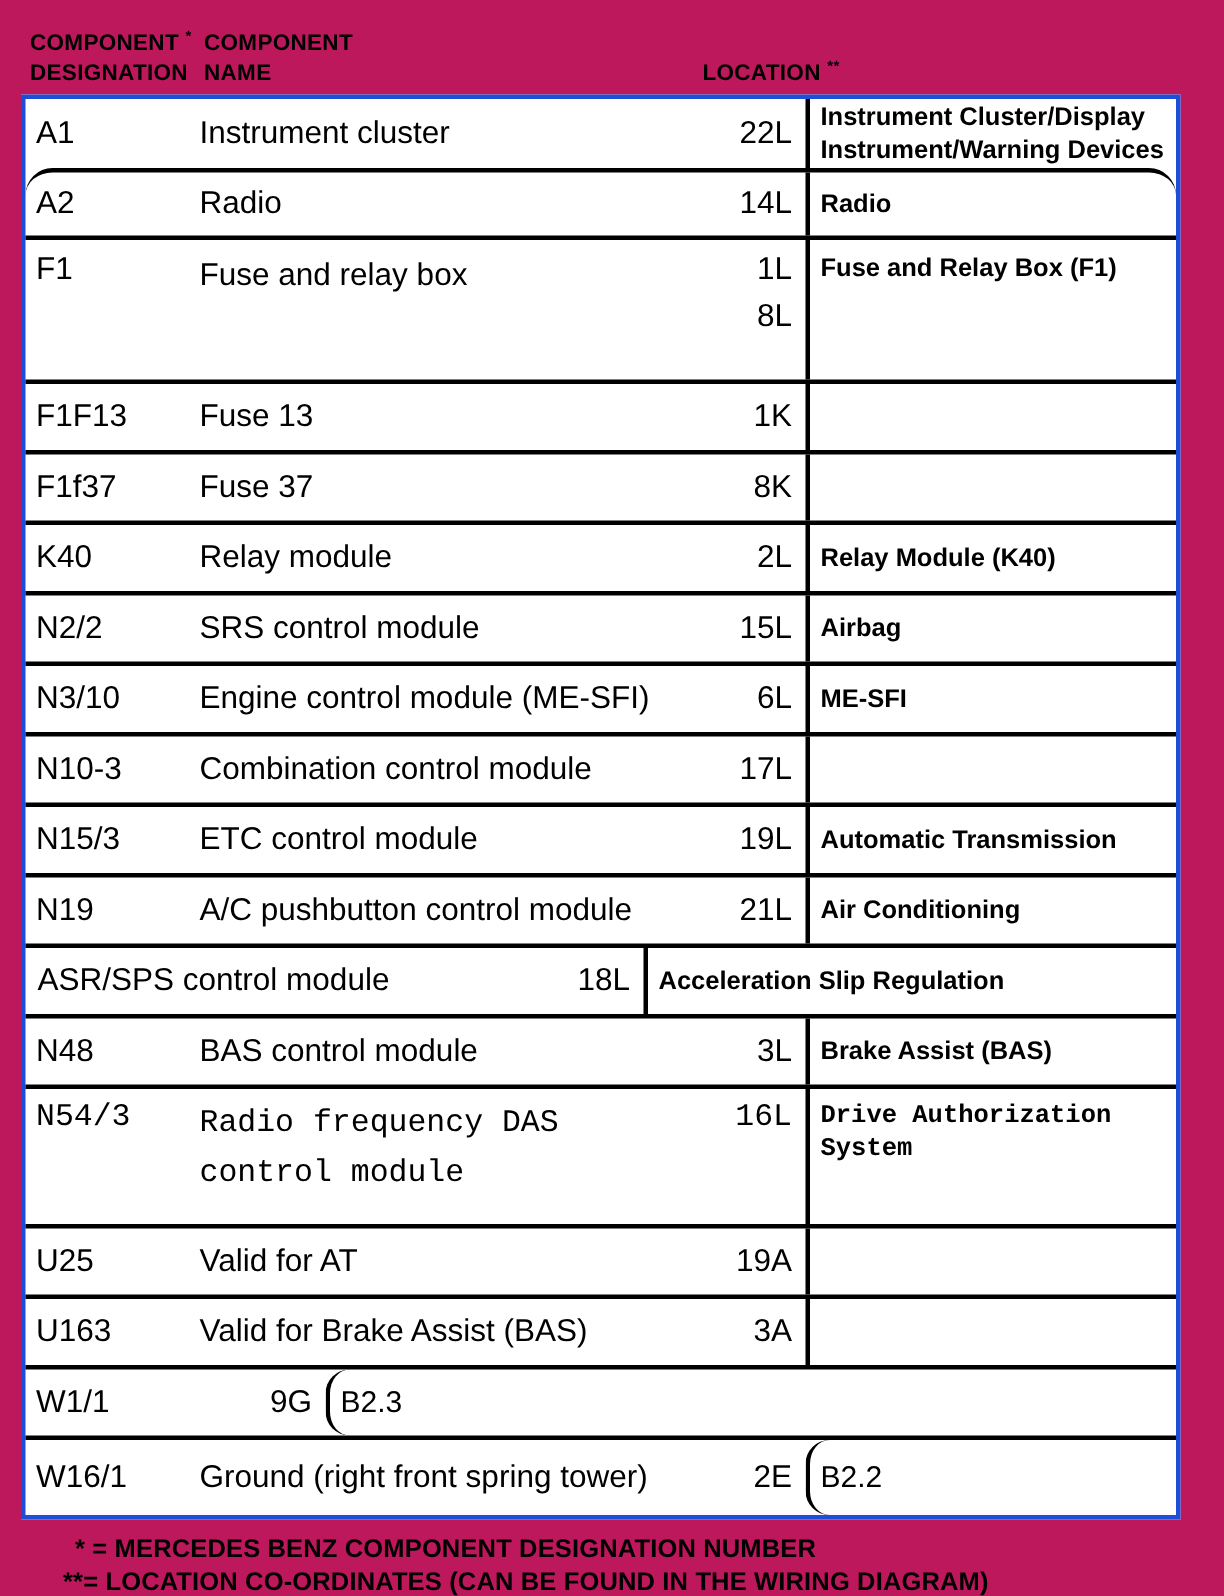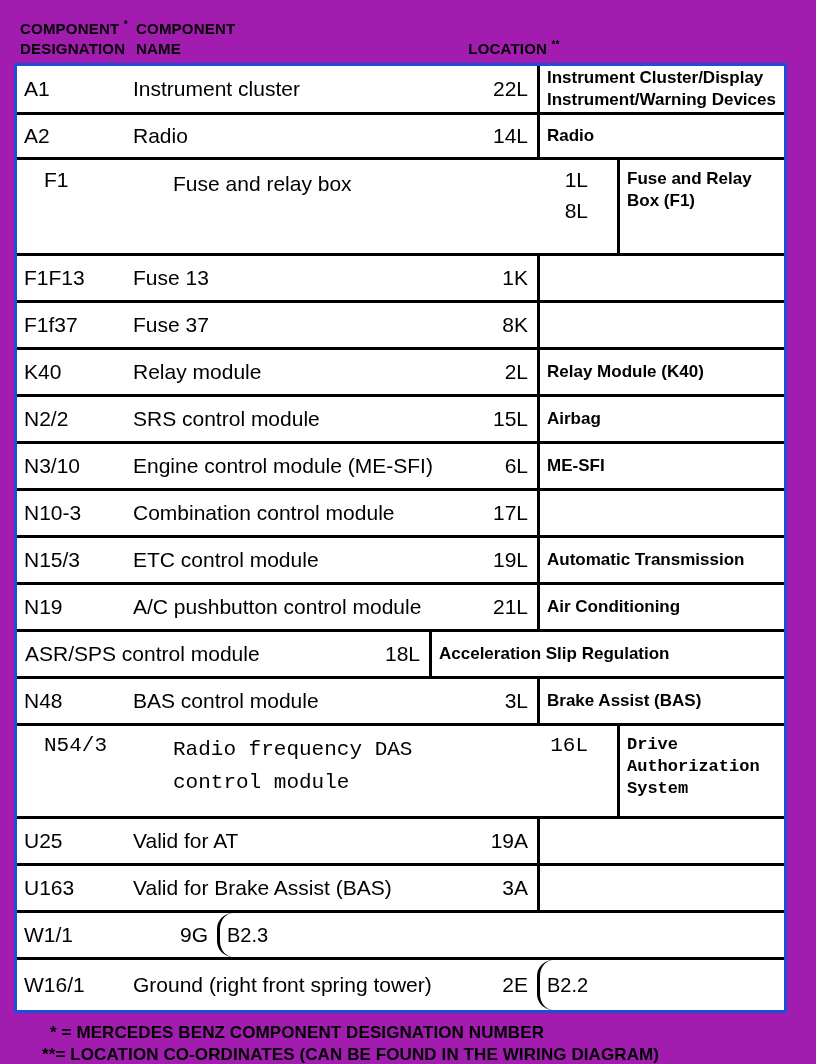--- a/index.html
+++ b/index.html
@@ -1,42 +1,42 @@
 <!DOCTYPE html>
 <html><head>
 <meta charset="utf-8">
 <style>
   html,body{margin:0;padding:0;background:#fff;}
   body{width:816px;height:1064px;font-family:"Liberation Sans",sans-serif;color:#000;-webkit-font-smoothing:antialiased;}
-  .page{position:relative;width:816px;height:1064px;background:#a21caf;overflow:hidden;}
+  .page{position:relative;width:816px;height:1064px;background:#be185d;overflow:hidden;}
 
   
   .hdr{display:flex;align-items:flex-end;padding:19px 0 5px 17px;font-weight:bold;font-size:15px;line-height:1.3;letter-spacing:.2px;}
   .hdr .h1{width:108px;padding-left:3px;}
   .hdr .h2{width:320px;padding-left:8px;}
   .hdr .h3{width:92px;text-align:center;padding-right:8px;white-space:nowrap;margin-left:12px;}
   .hdr sup{font-size:10px;line-height:0;}
 
   
   .tbl{margin-left:14px;width:773px;border:3px solid #1d4ed8;box-sizing:border-box;background:#fff;}
   .row{display:flex;align-items:stretch;border-top:3px solid #000;}
   .row:first-child{border-top:none;}
   .cell{box-sizing:border-box;display:flex;flex-direction:column;justify-content:center;}
-  .row.top .cell{justify-content:flex-start;padding-top:8px;margin-left:20px;}
+  .row.top .cell{justify-content:flex-start;padding-top:8px;}
   .c-des{width:108px;padding-left:7px;font-size:21px;}
   .c-name{width:320px;padding-left:8px;padding-right:6px;font-size:21px;line-height:1.55;}
   .c-loc{width:92px;align-items:flex-end;padding-right:9px;font-size:21px;text-align:right;}
   .c-loc .loc2{margin-top:7px;}
   .c-note{flex:1;border-left:3px solid #000;padding-left:7px;padding-right:2px;font-weight:bold;font-size:17px;line-height:1.3;}
   .row.plain-note .c-note{font-weight:normal;font-size:20px;border-radius:16px;}
 
   
   .r44{min-height:44px;}
   .r-a1{min-height:46px;}
-  .r-a2{min-height:42px;}
+  .r-a2{min-height:42px;border-radius:18px;}
   .r-f1{min-height:93px;}
   .r-n54{min-height:90px;font-family:Liberation Mono, monospace;}
   .r-w16{min-height:50px;}
 
   
   .footnotes{margin-top:9px;font-weight:bold;font-size:17px;line-height:1.3;letter-spacing:.1px;}
   .fn-line1{padding-left:50px;}
   .fn-line2{padding-left:42px;}
 </style>
 </head>

